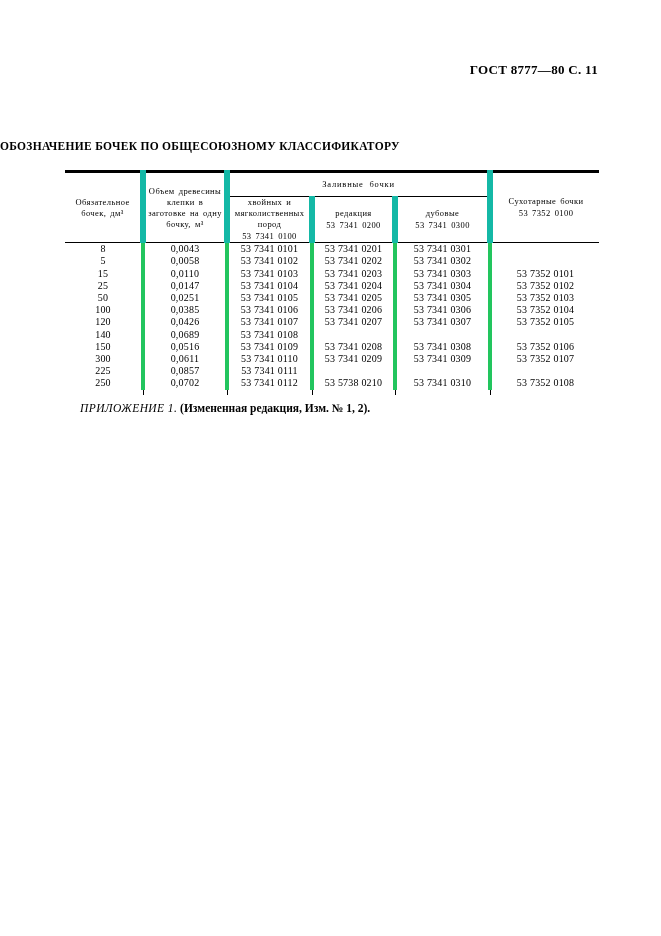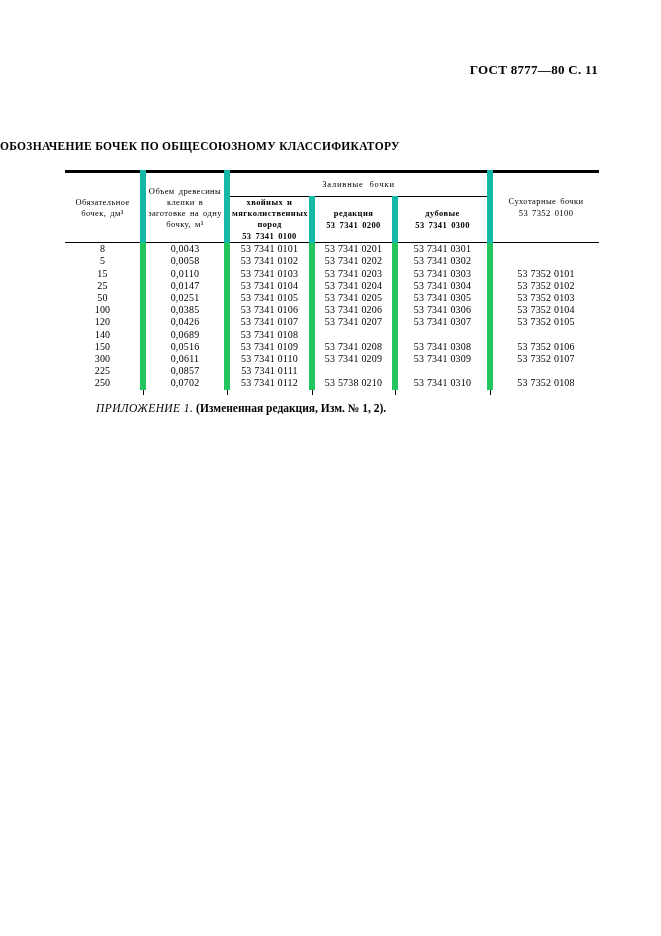--- a/index.html
+++ b/index.html
@@ -30,30 +30,30 @@
   }
   .doc-table th, .doc-table td {
     font-weight:normal; text-align:center; vertical-align:middle;
     padding:0 2px; overflow:hidden;
   }
   .doc-table th {
     font-size:8.5px; line-height:1.3; letter-spacing:0.4px; word-spacing:1.5px;
   }
   .bl { border-left:6px solid #14b8a6;margin-top:48px; }
   th.group-cell { height:23px; border-bottom:1px solid #000; letter-spacing:0.8px; word-spacing:3px; }
-  tr.subhead th { height:40px;font-weight:bold; }
+  tr.subhead th { height:40px; }
   .doc-table tbody td {
     font-size:10px; height:12.2px; line-height:12.2px; padding:0; letter-spacing:0.2px;
   }
-  .doc-table tbody td + td { border-left:6px solid #22c55e; }
+  .doc-table tbody td + td { border-left:4px solid #22c55e; }
   .doc-table tbody tr.first-data td { border-top:1px solid #000; }
   .doc-table tfoot td { height:5px; padding:0; }
   .doc-table tfoot td + td { border-left:1px solid #000; }
   .hdr-code { margin-top:1px; }
-  .footnote { position:absolute; top:402px; left:96px; font-size:11.5px; }
+  .footnote { position:absolute; top:402px; left:80px; font-size:11.5px; }
   .footnote .lead { font-style:italic; letter-spacing:0.4px; }
   .footnote .rest { font-weight:bold; }
 </style>
 </head>
 <body>
 
 <div class="page">
 
   <div class="doc-ref">ГОСТ 8777—80 С. 11</div>
 

